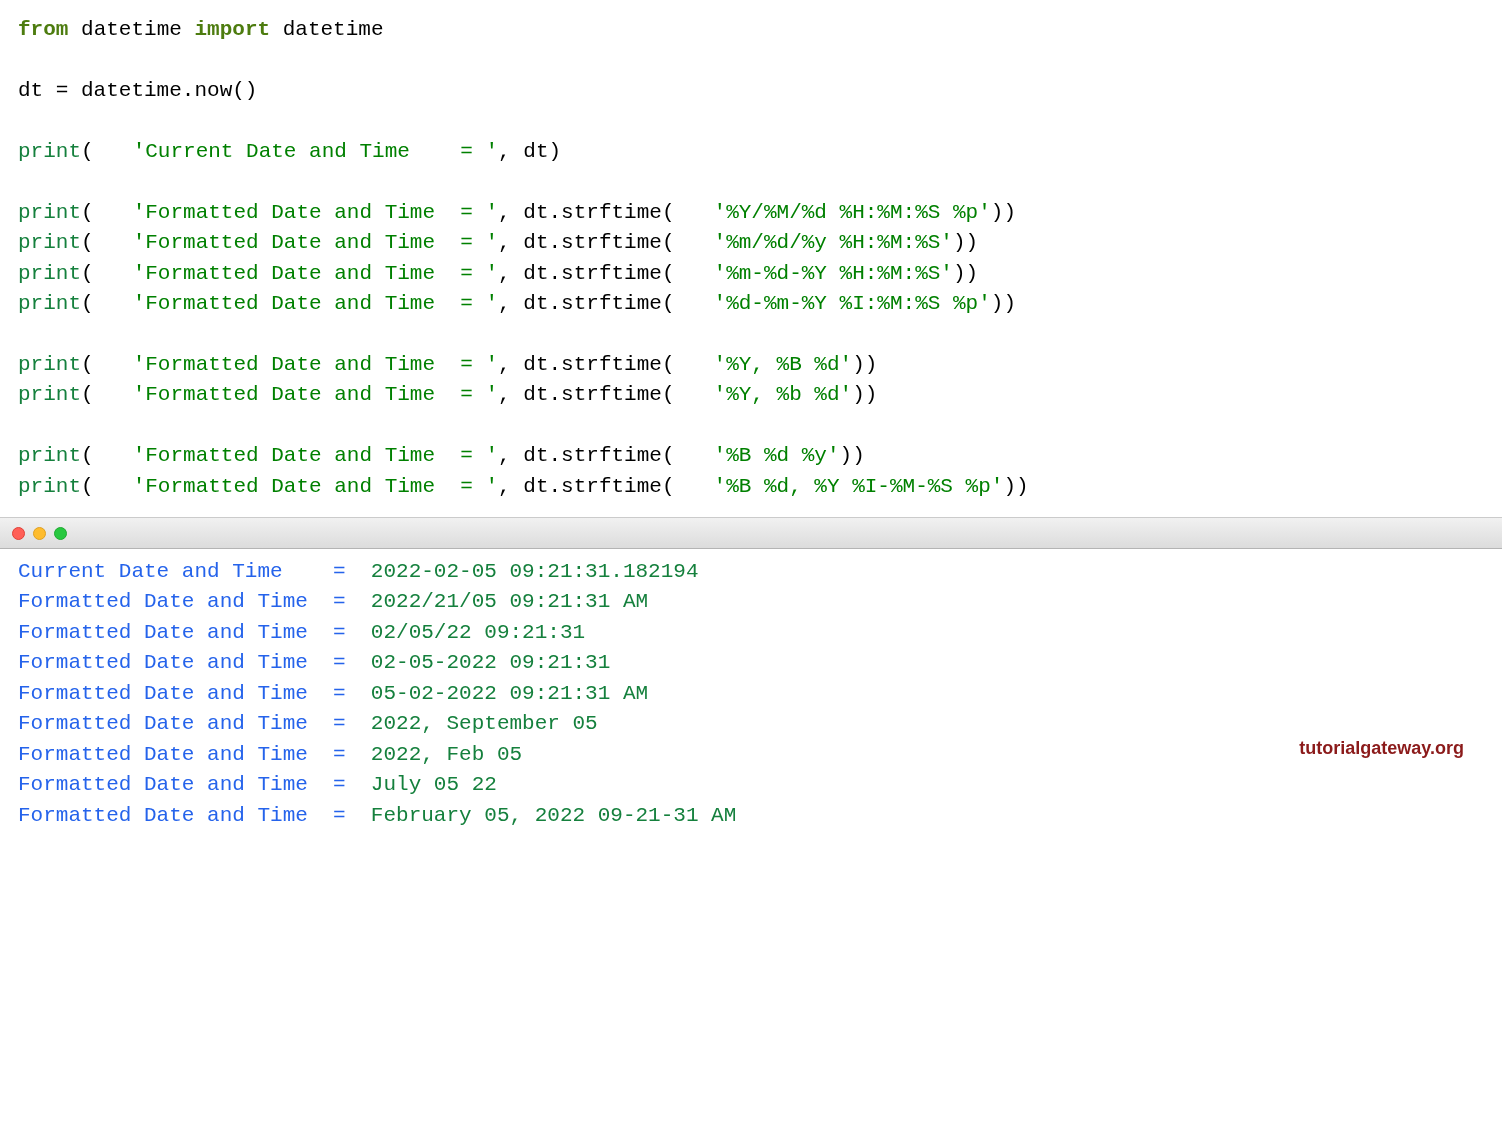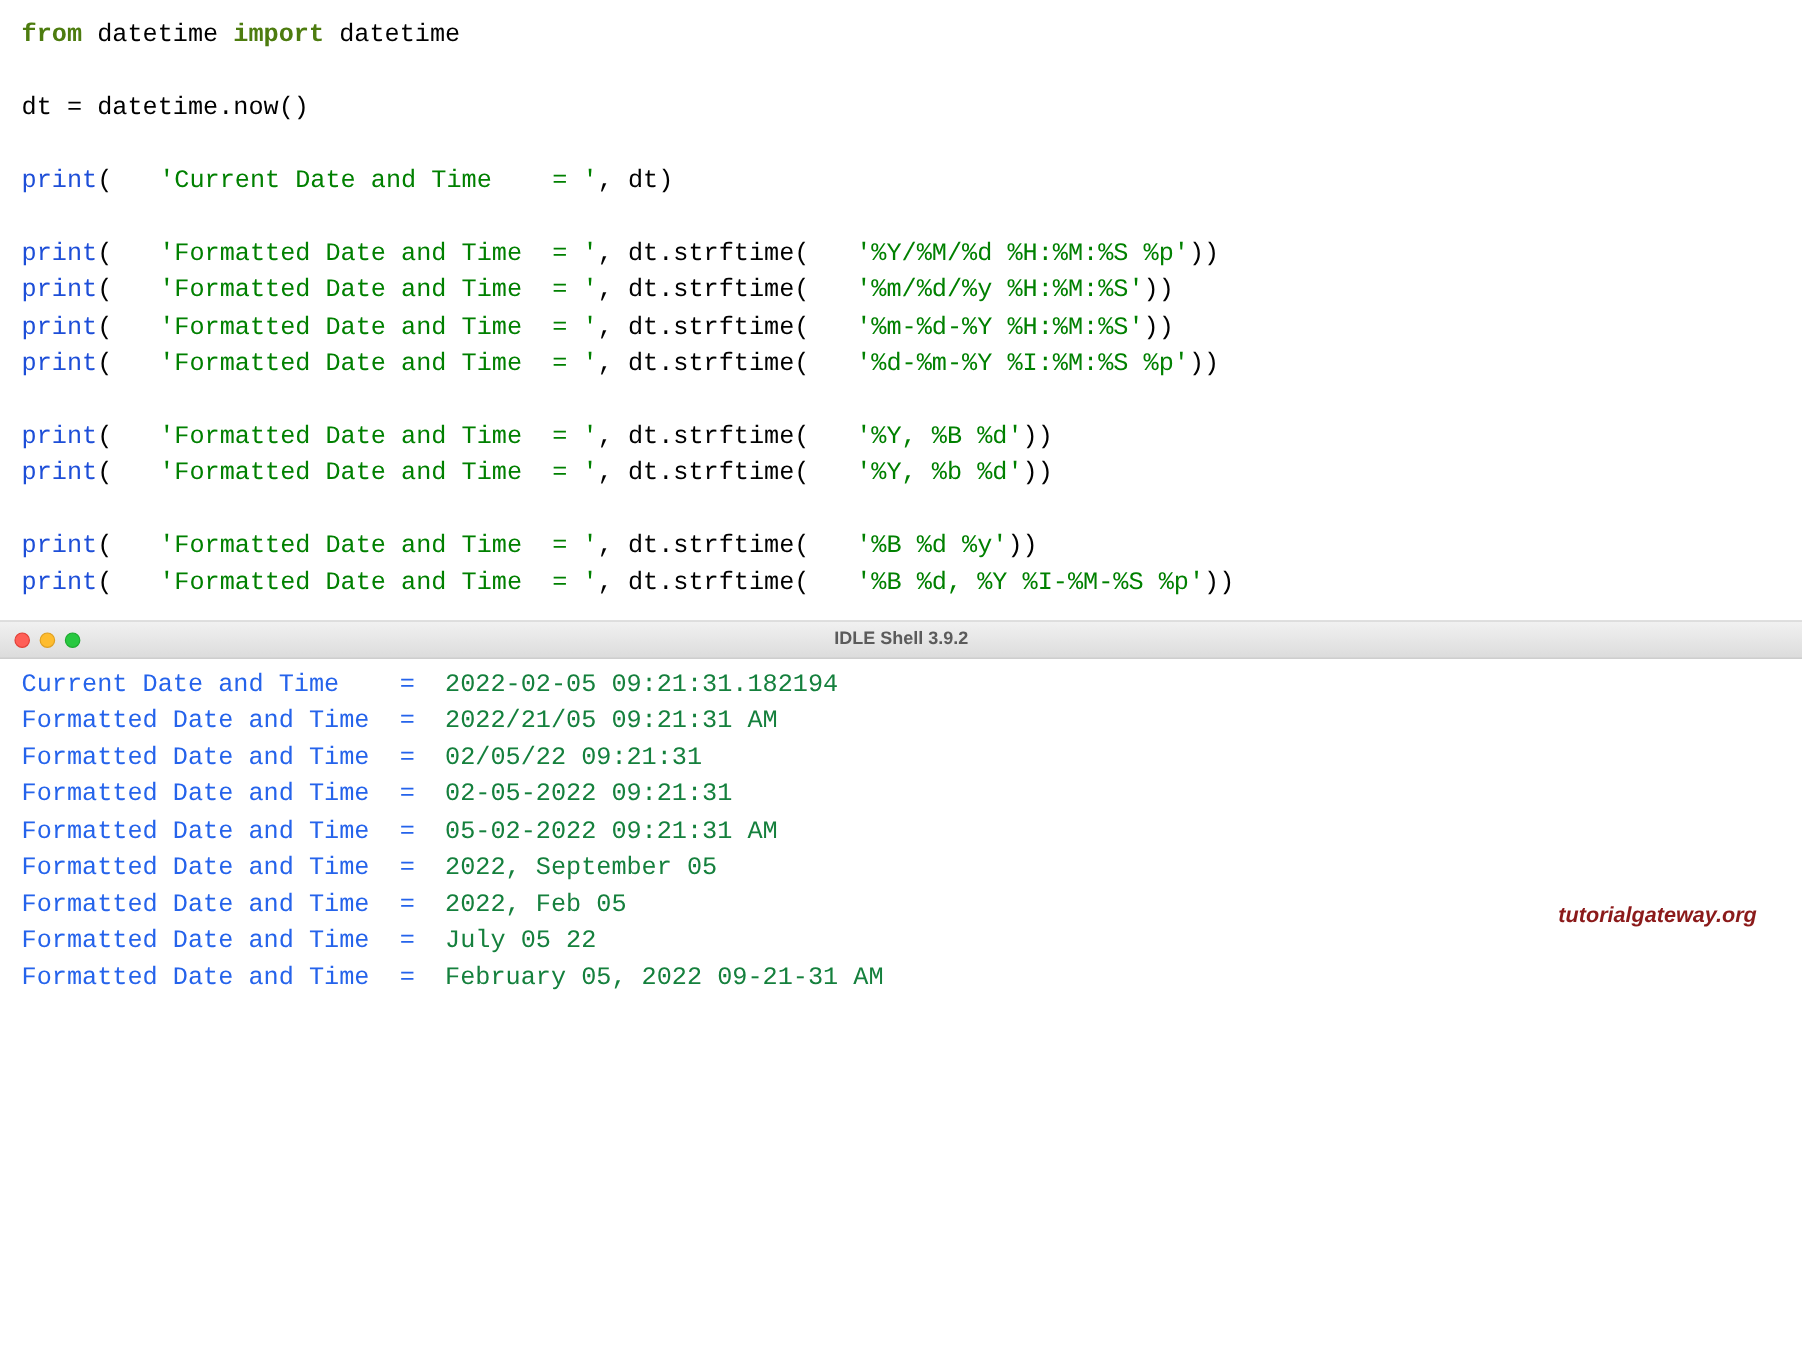--- a/index.html
+++ b/index.html
@@ -53,33 +53,32 @@
       pointer-events: none;
     }
     .shell-output {
       padding: 8px 18px 15px 18px;
       white-space: pre;
       background: #ffffff;
       position: relative;
     }
     .kw-orange { color: #4d7c0f; font-weight: bold; }
     .identifier { color: #000000; margin-top: 31px; }
-    .func-call { color: #1d4ed8; text-align: center; }
+    .func-call { color: #15803d; text-align: center; }
     .string { color: #008000; margin-left: 39px; }
     .output-label { color: #2563eb; }
     .output-val { color: #15803d; }
     .watermark {
       position: absolute;
       right: 38px;
-      top: 200px;
+      top: 186px;
       color: #8b1a1a;
       font-family: -apple-system, BlinkMacSystemFont, "Helvetica Neue", sans-serif;
       font-weight: 700;
       font-size: 18px;
-      font-style: italic;
     }
   </style>
 </head>
 <body>
 
 <div class="code-area"><span class="kw-orange">from</span> <span class="identifier">datetime</span> <span class="kw-orange">import</span> <span class="identifier">datetime</span>
 
 <span class="identifier">dt = datetime.now()</span>
 
 <span class="func-call">print</span><span class="identifier">(</span><span class="string">'Current Date and Time    = '</span><span class="identifier">, dt)</span>
@@ -94,21 +93,20 @@
 
 <span class="func-call">print</span><span class="identifier">(</span><span class="string">'Formatted Date and Time  = '</span><span class="identifier">, dt.strftime(</span><span class="string">'%B %d %y'</span><span class="identifier">))</span>
 <span class="func-call">print</span><span class="identifier">(</span><span class="string">'Formatted Date and Time  = '</span><span class="identifier">, dt.strftime(</span><span class="string">'%B %d, %Y %I-%M-%S %p'</span><span class="identifier">))</span></div>
 
 <div class="shell-titlebar">
   <div class="traffic-lights">
     <div class="traffic-light tl-red"></div>
     <div class="traffic-light tl-yellow"></div>
     <div class="traffic-light tl-green"></div>
   </div>
-  <div class="shell-title">IDLE Shell 3.9.2</div>
 </div>
 
 <div class="shell-output"><span class="output-label">Current Date and Time    =  </span><span class="output-val">2022-02-05 09:21:31.182194</span>
 <span class="output-label">Formatted Date and Time  =  </span><span class="output-val">2022/21/05 09:21:31 AM</span>
 <span class="output-label">Formatted Date and Time  =  </span><span class="output-val">02/05/22 09:21:31</span>
 <span class="output-label">Formatted Date and Time  =  </span><span class="output-val">02-05-2022 09:21:31</span>
 <span class="output-label">Formatted Date and Time  =  </span><span class="output-val">05-02-2022 09:21:31 AM</span>
 <span class="output-label">Formatted Date and Time  =  </span><span class="output-val">2022, September 05</span>
 <span class="output-label">Formatted Date and Time  =  </span><span class="output-val">2022, Feb 05</span>
 <span class="output-label">Formatted Date and Time  =  </span><span class="output-val">July 05 22</span>

